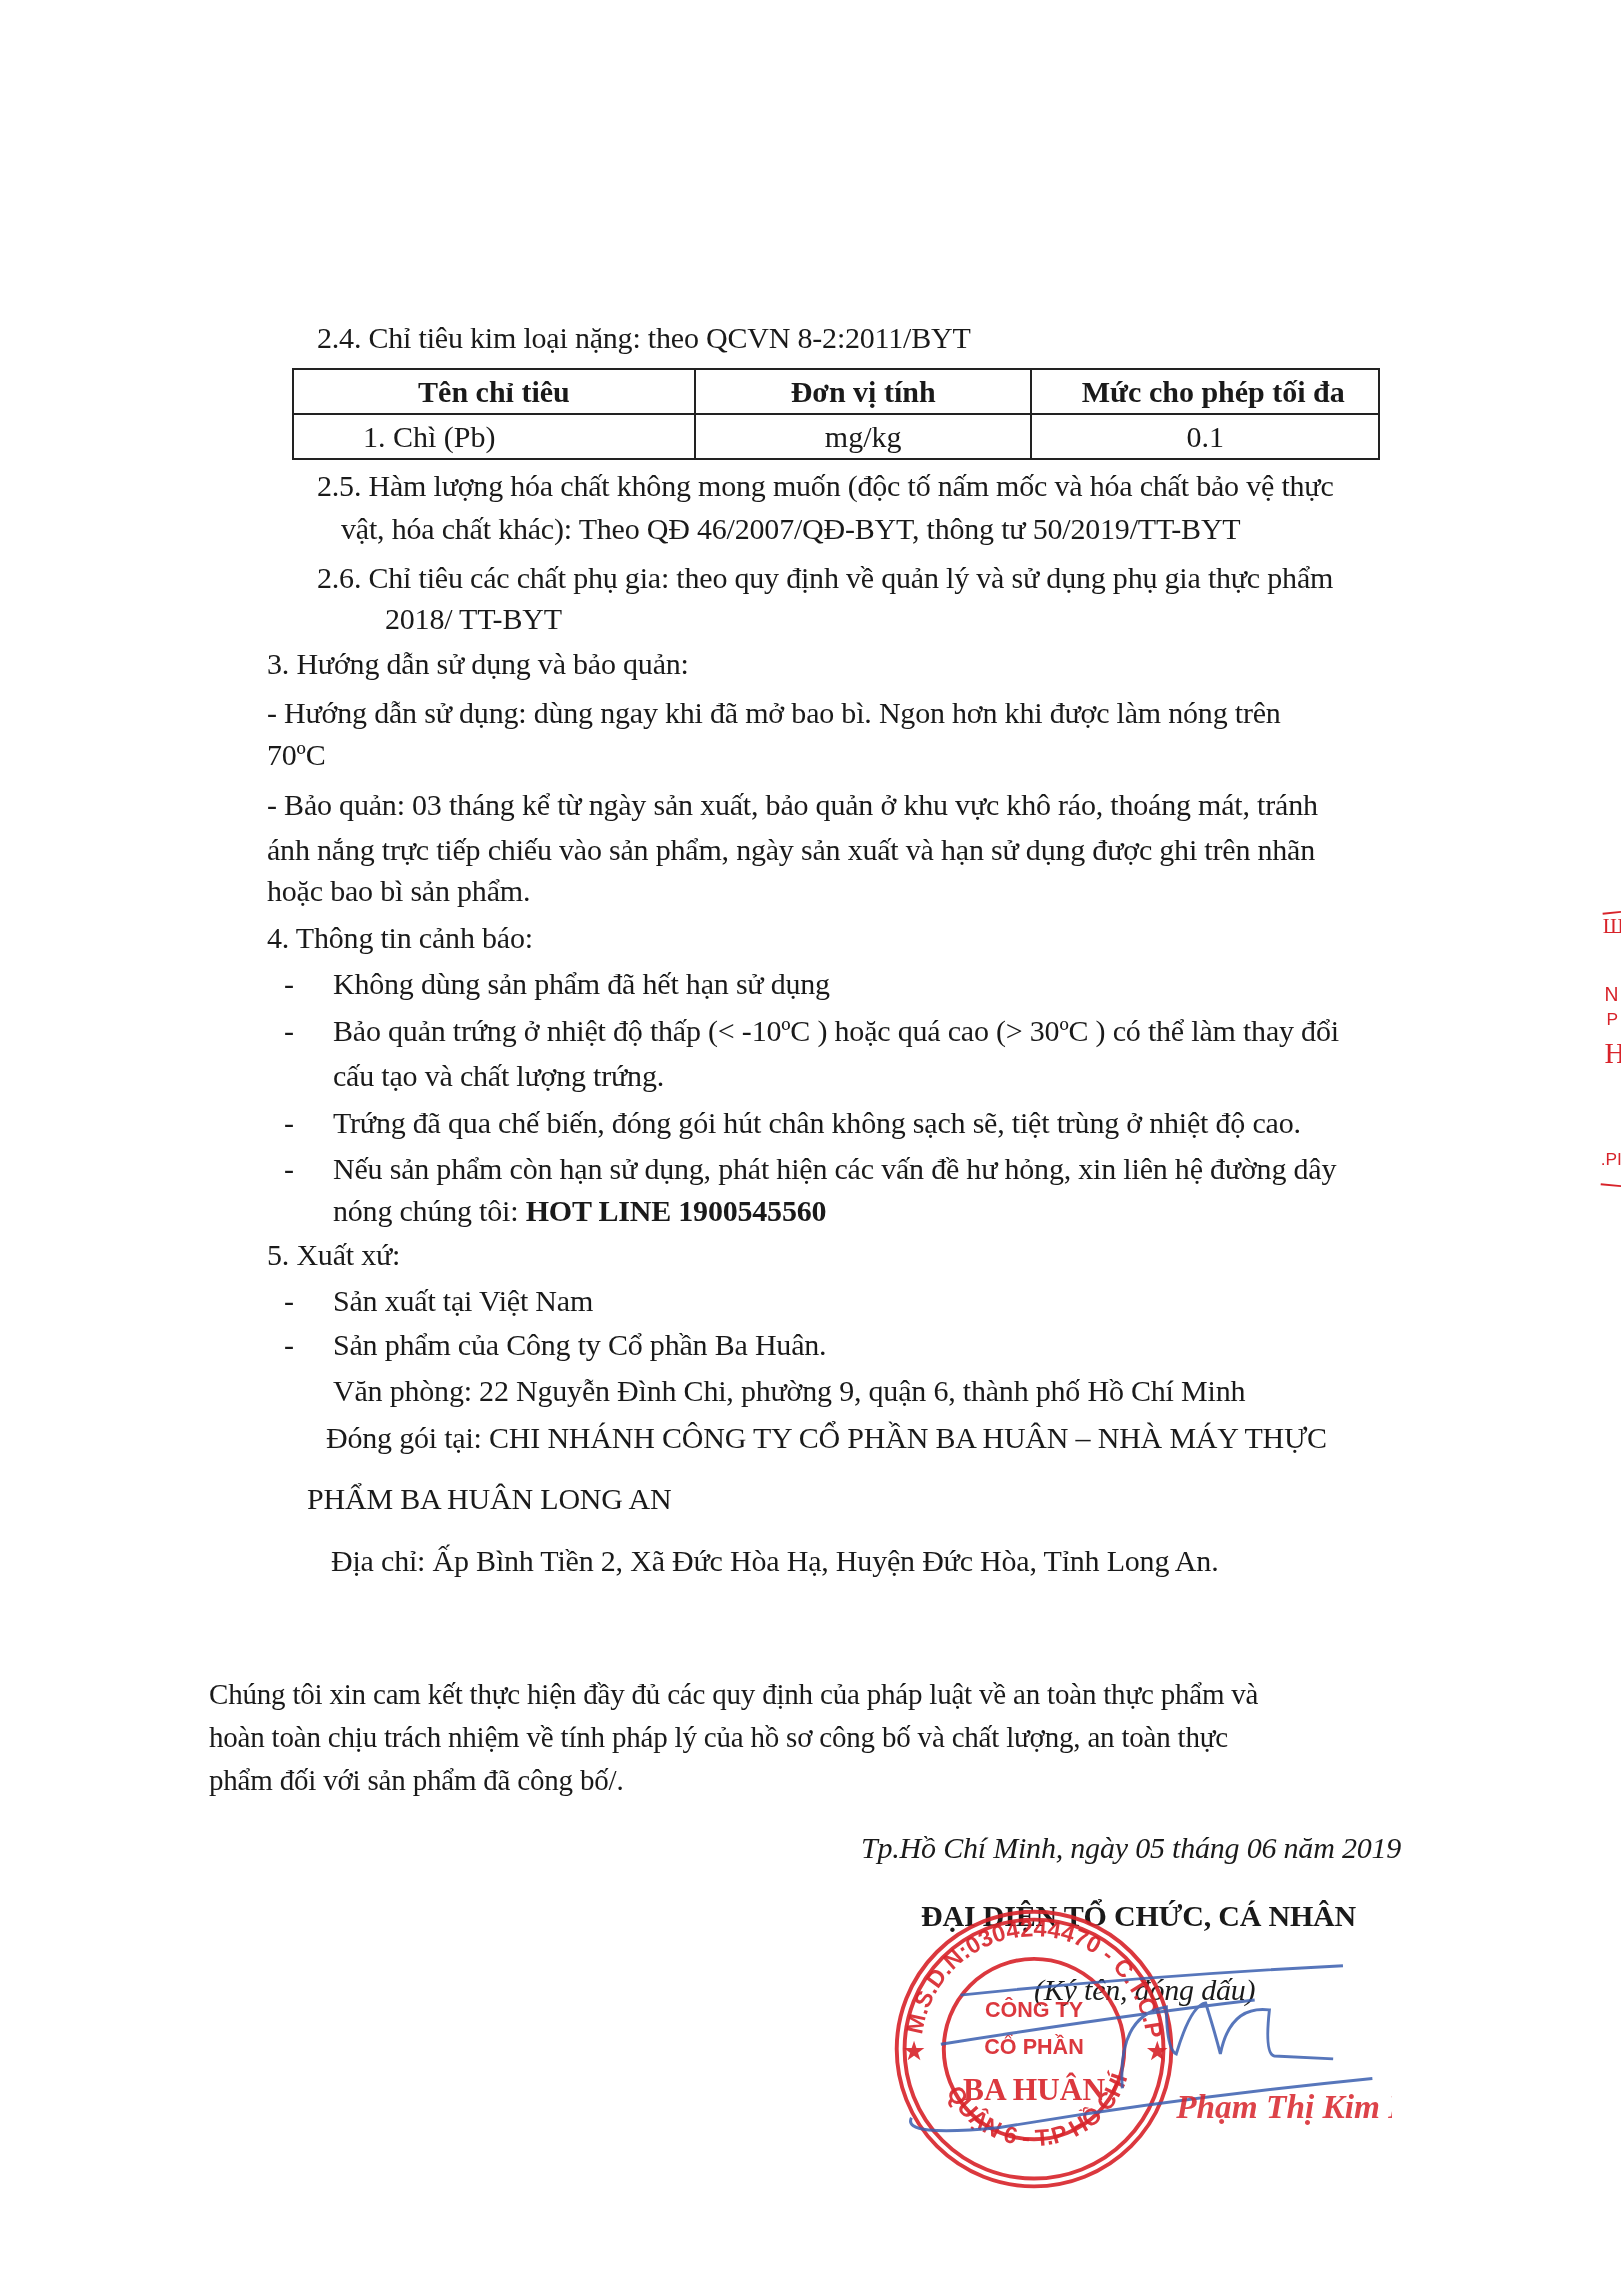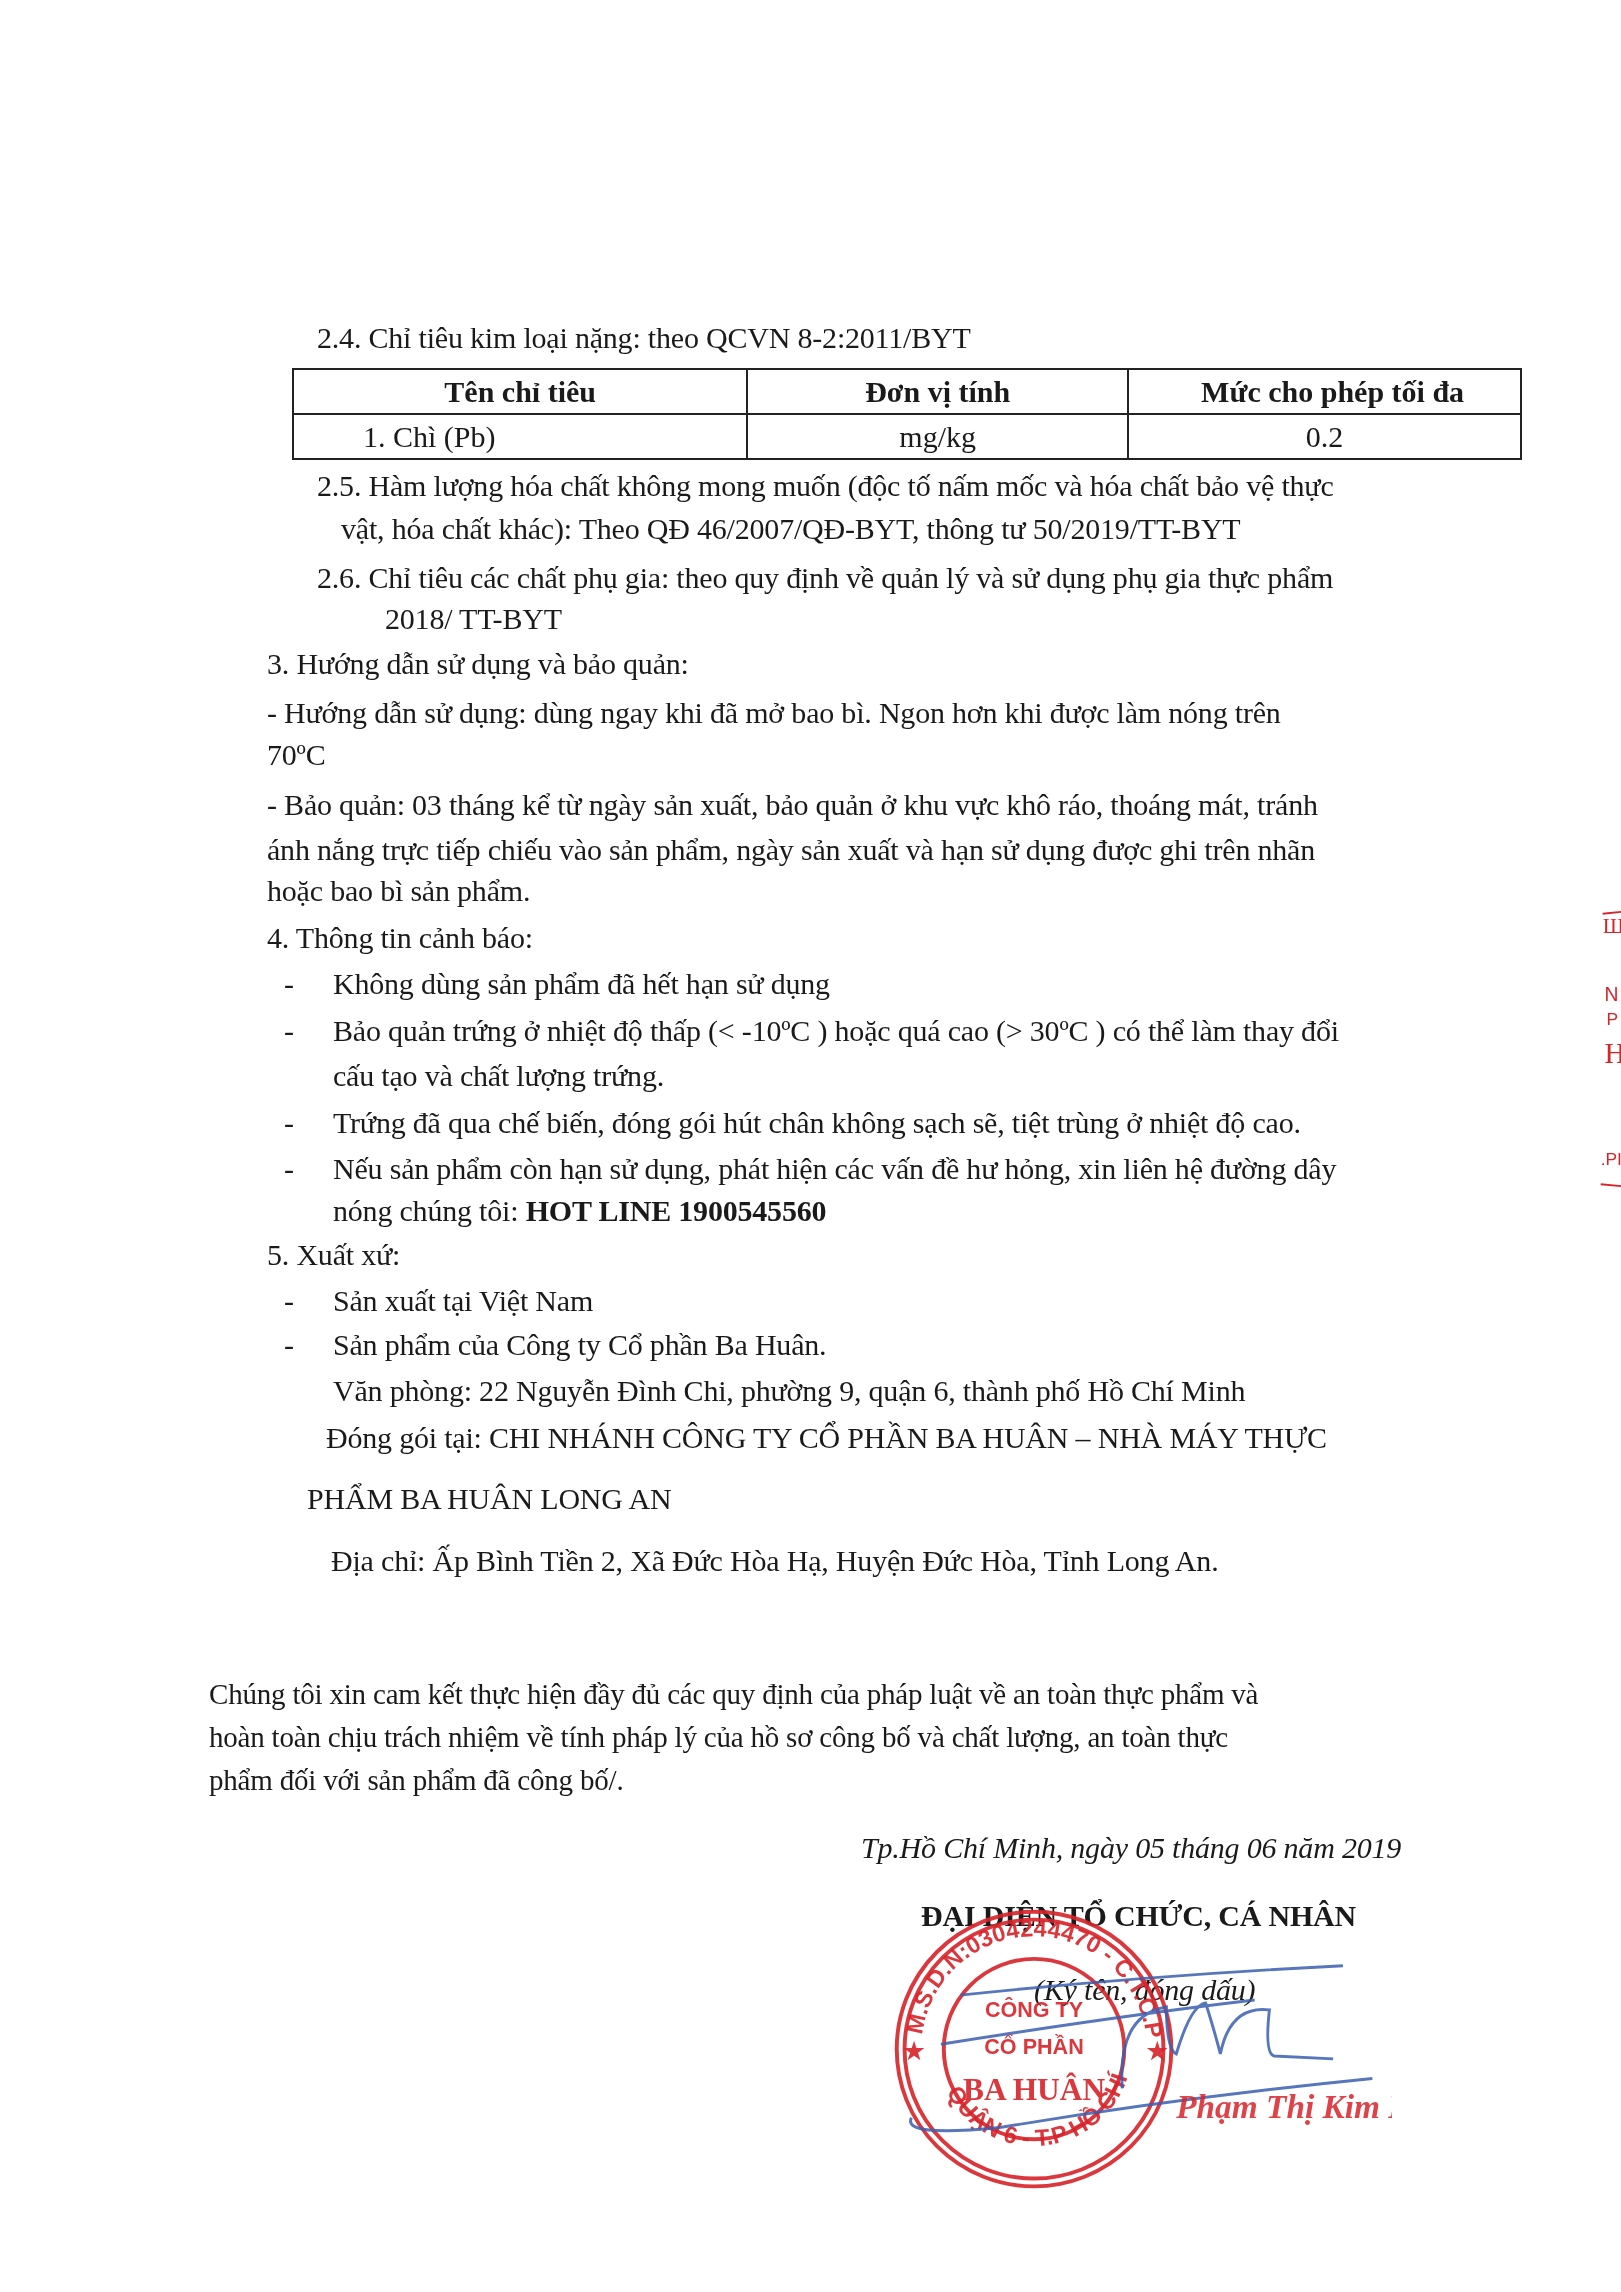--- a/index.html
+++ b/index.html
@@ -2,21 +2,21 @@
 <html><head>
 <meta charset="utf-8">
 <style>
   html, body { margin: 0; padding: 0; background: #ffffff; }
   body { width: 1621px; height: 2293px; position: relative; overflow: hidden;
          font-family: "Liberation Serif", "DejaVu Serif", serif; color: #1a1a1a; }
   .page { position: absolute; left: 0; top: 0; width: 1621px; height: 2293px; }
   .line { position: absolute; font-size: 30px; white-space: nowrap; letter-spacing: -0.2px; }
   .bold { font-weight: bold; }
   .ital { font-style: italic; }
-  table.metals { position: absolute; left: 292px; top: 368px; width: 1230px;
+  table.metals { position: absolute; left: 292px; top: 368px; width: 1088px;
                  border-collapse: collapse; font-size: 30px; }
   table.metals td, table.metals th { border: 2px solid #222; text-align: center;
                  height: 43px; padding: 0 5.9px; }
   table.metals th { font-weight: bold; }
   table.metals td.name { text-align: left; padding-left: 69px; }
   .stamp { position: absolute; left: 882px; top: 1897px; width: 510px; height: 314px; }
   .edge-stamp { position: absolute; left: 1593px; top: 902px; width: 28px; height: 294px; }
 </style>
 </head>
 <body>
@@ -28,21 +28,21 @@
   <table class="metals">
     <tbody>
         <tr>
       <th style="width:37%;">Tên chỉ tiêu</th>
       <th style="width:31%;">Đơn vị tính</th>
       <th style="width:32%;padding-left:22px;">Mức cho phép tối đa</th>
     </tr>
     <tr>
       <td class="name">1.  Chì (Pb)</td>
       <td>mg/kg</td>
-      <td>0.2</td>
+      <td>0.1</td>
     </tr>
   </tbody>
     </table>
 
   <div class="line" style="left:317px; top:469px;">2.5.  Hàm lượng hóa chất không mong muốn (độc tố nấm mốc và hóa chất bảo vệ thực</div>
   <div class="line" style="left:341px; top:512px;">vật, hóa chất khác): Theo QĐ 46/2007/QĐ-BYT, thông tư 50/2019/TT-BYT</div>
 
   <div class="line" style="left:317px; top:561px;">2.6.  Chỉ tiêu các chất phụ gia: theo quy định về quản lý và sử dụng phụ gia thực phẩm</div>
   <div class="line" style="left:385px; top:602px;">2018/ TT-BYT</div>
 

